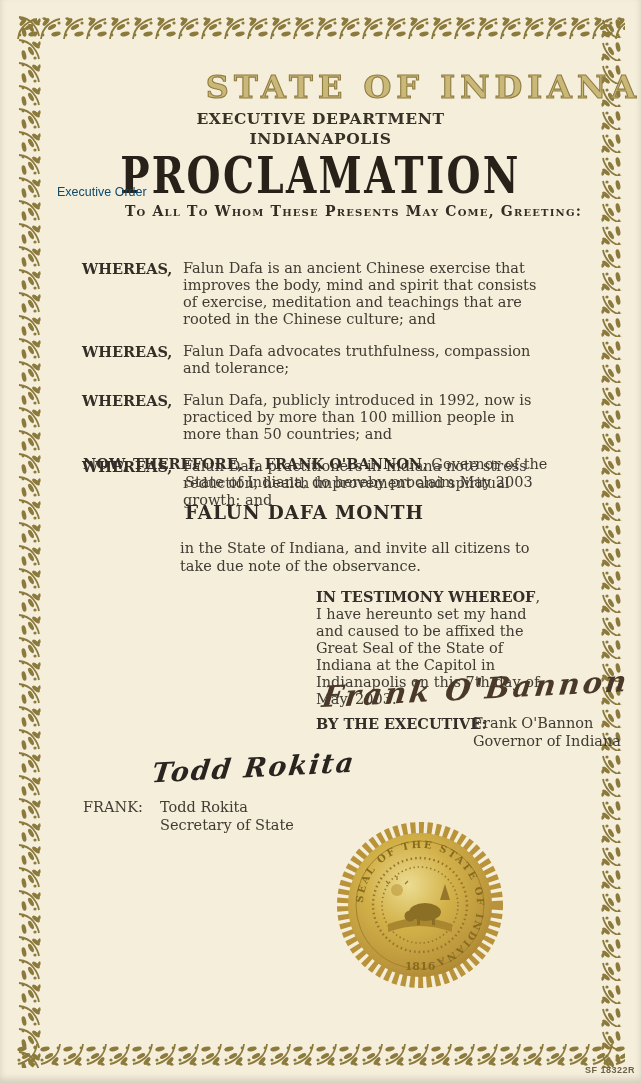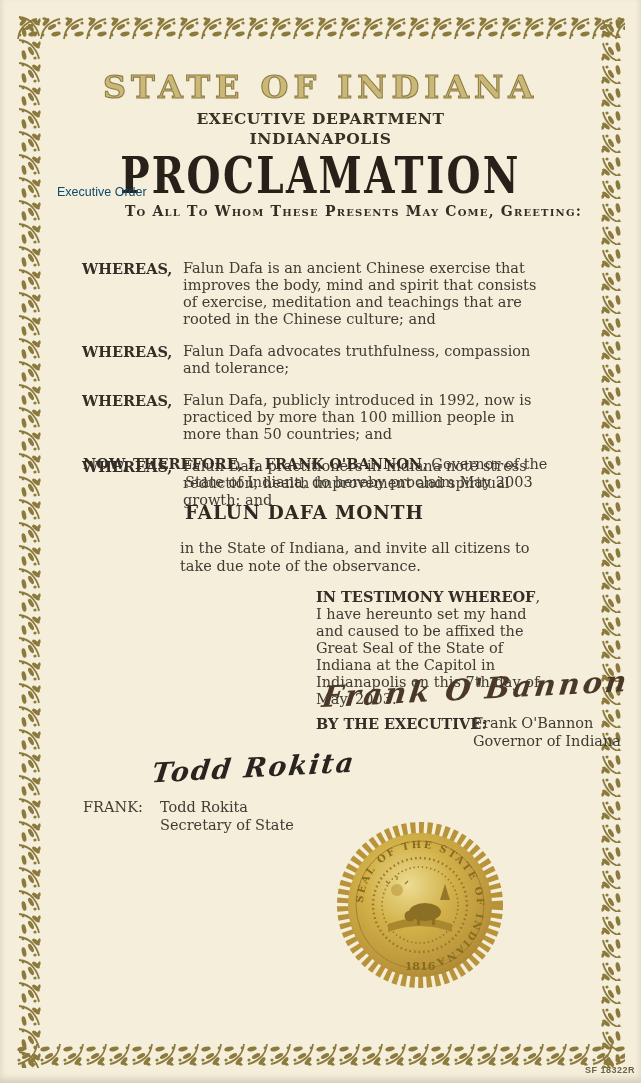--- a/index.html
+++ b/index.html
@@ -9,21 +9,21 @@
     background:#f4eedb;
     overflow:hidden;
     font-family:"DejaVu Serif", serif;
     color:#3e3a33;
     box-shadow:inset 0 -4px 6px rgba(120,110,90,.25);
   }
   .border-strip{position:absolute;}
   
   .state-title{
     position:absolute;top:68px;left:0;width:100%;
-    text-align:center;
+    text-align:right;
     font-size:32px;letter-spacing:5px;font-weight:bold;
     color:#c9b878;
     -webkit-text-stroke:1.1px #907d41;
   }
   .dept-line{
     position:absolute;left:0;width:100%;text-align:center;
     font-weight:bold;font-size:15.5px;letter-spacing:.6px;color:#383226;
   }
   .dept{top:109px;}
   .city{top:129px;}

